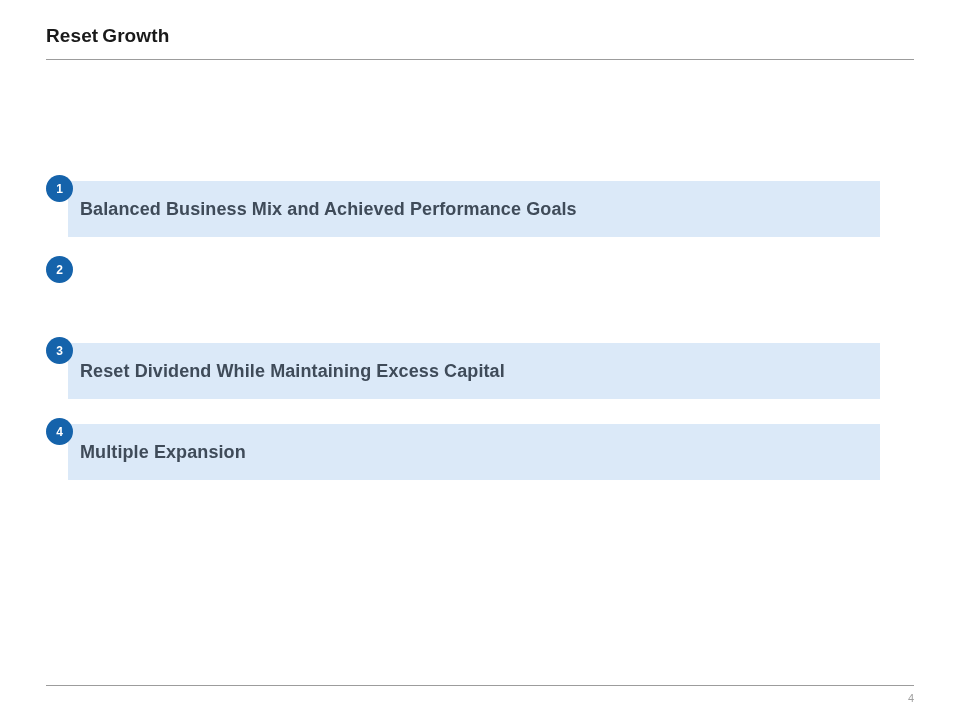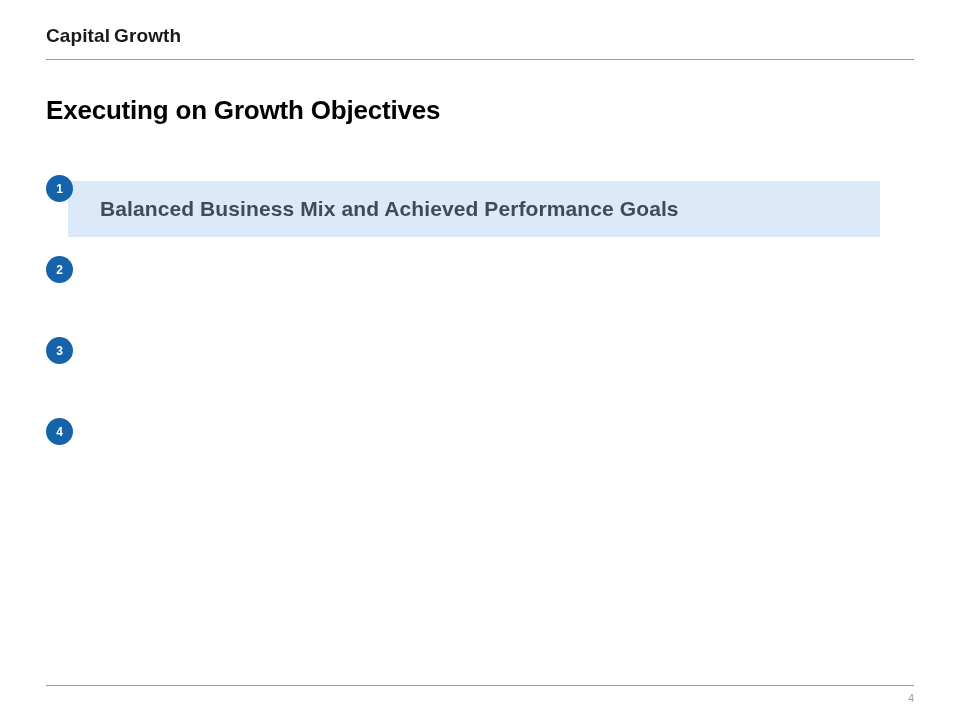--- a/index.html
+++ b/index.html
@@ -65,22 +65,22 @@
     position: absolute;
     left: 22px;
     top: 6px;
     width: 812px;
     height: 56px;
     background: #dbe9f8;
     display: flex;
     align-items: center;
   }
   .item-bar .item-text {
-    padding-left: 32px;
-    font-size: 21px;
+    padding-left: 12px;
+    font-size: 18px;
     font-weight: bold;
     color: #3f4b59;
     letter-spacing: 0.1px;
   }
   .badge {
     position: absolute;
     left: 0px;
     top: 0px;
     width: 27px;
     height: 27px;
@@ -110,46 +110,51 @@
     color: #a0a0a0;
     text-align: right;
   }
 </style>
 </head>
 <body>
 
 <div class="slide">
 
   <div class="brand">
-    <span>Capital</span><span class="word-space"></span><span>Growth</span>
+    <span>Reset</span><span class="word-space"></span><span>Growth</span>
   </div>
 
   <div class="header-rule"></div>
 
-  <h1 class="slide-title">Executing on Growth Objectives</h1>
 
   <div class="items">
 
     <div class="item-row">
       <div class="badge">1</div>
       <div class="item-bar">
         <span class="item-text">Balanced Business Mix and Achieved Performance Goals</span>
       </div>
     </div>
 
     <div class="item-row">
       <div class="badge">2</div>
     </div>
 
     <div class="item-row">
       <div class="badge">3</div>
+      <div class="item-bar">
+        <span class="item-text">Reset Dividend While Maintaining Excess Capital</span>
+      </div>
     </div>
 
     <div class="item-row">
       <div class="badge">4</div>
+      <div class="item-bar">
+        <span class="item-text">Multiple Expansion</span>
+      </div>
     </div>
 
   </div>
 
   <div class="footer-rule"></div>
   <div class="page-number">4</div>
 
 </div>
 
 </body></html>

